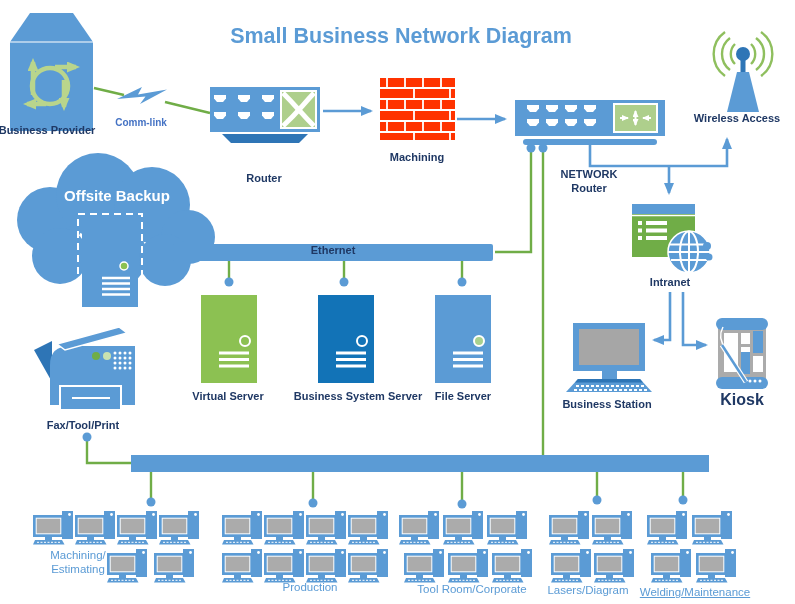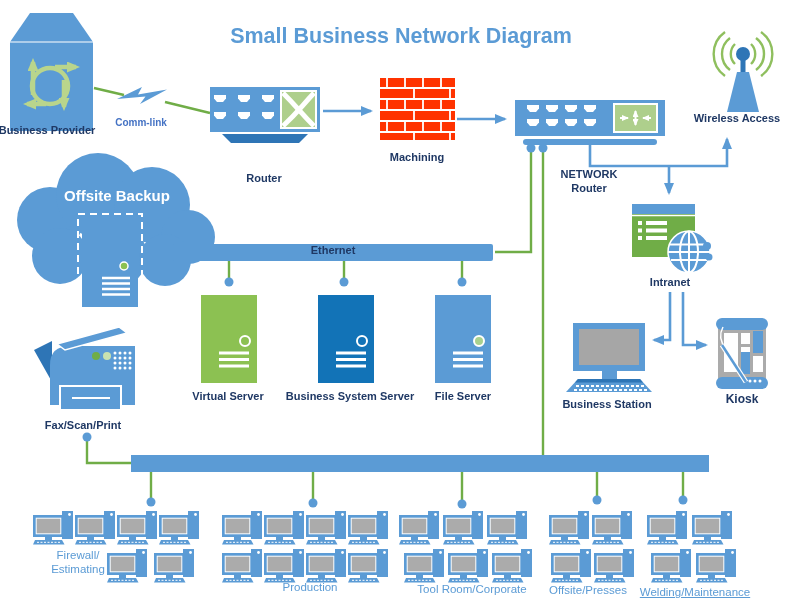--- a/index.html
+++ b/index.html
@@ -305,27 +305,27 @@
 <div class="lbl" style="left:47px;top:124px;">Business Provider</div>
 <div class="lbl lbl-commlink" style="left:141px;top:116px;">Comm-link</div>
 <div class="lbl" style="left:264px;top:172px;">Router</div>
 <div class="lbl" style="left:417px;top:151px;">Machining</div>
 <div class="lbl lbl-center" style="left:589px;top:168px;">NETWORK</div>
 <div class="lbl lbl-center" style="left:589px;top:182px;">Router</div>
 <div class="lbl" style="left:737px;top:112px;">Wireless Access</div>
 <div class="lbl lbl-white" style="left:117px;top:189px;">Offsite Backup</div>
 <div class="lbl" style="left:333px;top:244px;">Ethernet</div>
 <div class="lbl" style="left:228px;top:390px;">Virtual Server</div>
-<div class="lbl" style="left:350px;top:390px;">Business System Server</div>
+<div class="lbl" style="left:358px;top:390px;">Business System Server</div>
 <div class="lbl" style="left:463px;top:390px;">File Server</div>
 <div class="lbl" style="left:670px;top:276px;">Intranet</div>
 <div class="lbl" style="left:607px;top:398px;">Business Station</div>
-<div class="lbl" style="left:742px;top:393px;font-size:12px;text-align:right;">Kiosk</div>
-<div class="lbl" style="left:83px;top:419px;">Fax/Scan/Print</div>
-
-<div class="lbl lbl-blue" style="left:78px;top:549px;">Firewall/</div>
+<div class="lbl" style="left:742px;top:393px;font-size:16px;text-align:right;">Kiosk</div>
+<div class="lbl" style="left:83px;top:419px;">Fax/Tool/Print</div>
+
+<div class="lbl lbl-blue" style="left:78px;top:549px;">Machining/</div>
 <div class="lbl lbl-blue" style="left:78px;top:563px;">Estimating</div>
 <div class="lbl lbl-blue" style="left:310px;top:581px;">Production</div>
 <div class="lbl lbl-blue" style="left:472px;top:583px;">Tool Room/Corporate</div>
-<div class="lbl lbl-blue" style="left:588px;top:584px;">Offsite/Presses</div>
+<div class="lbl lbl-blue" style="left:588px;top:584px;">Lasers/Diagram</div>
 <div class="lbl lbl-blue" style="left:695px;top:586px;text-decoration:underline;">Welding/Maintenance</div>
 
 </div>
 
 </body></html>

